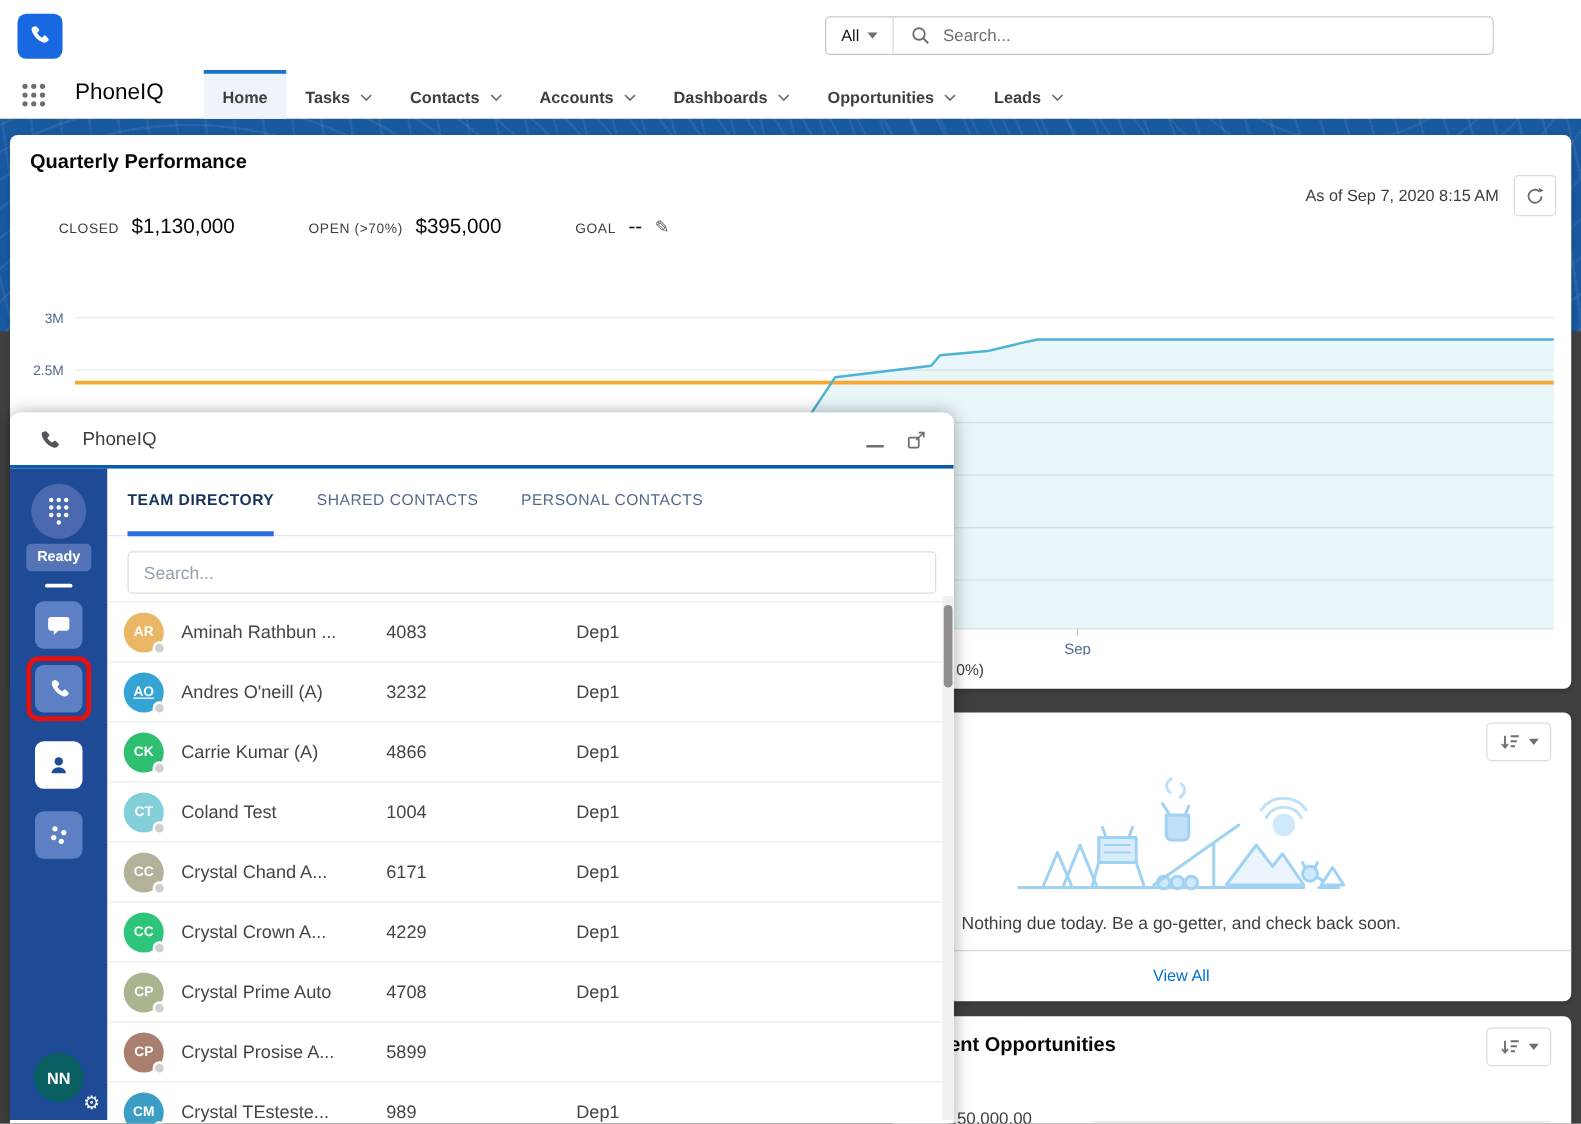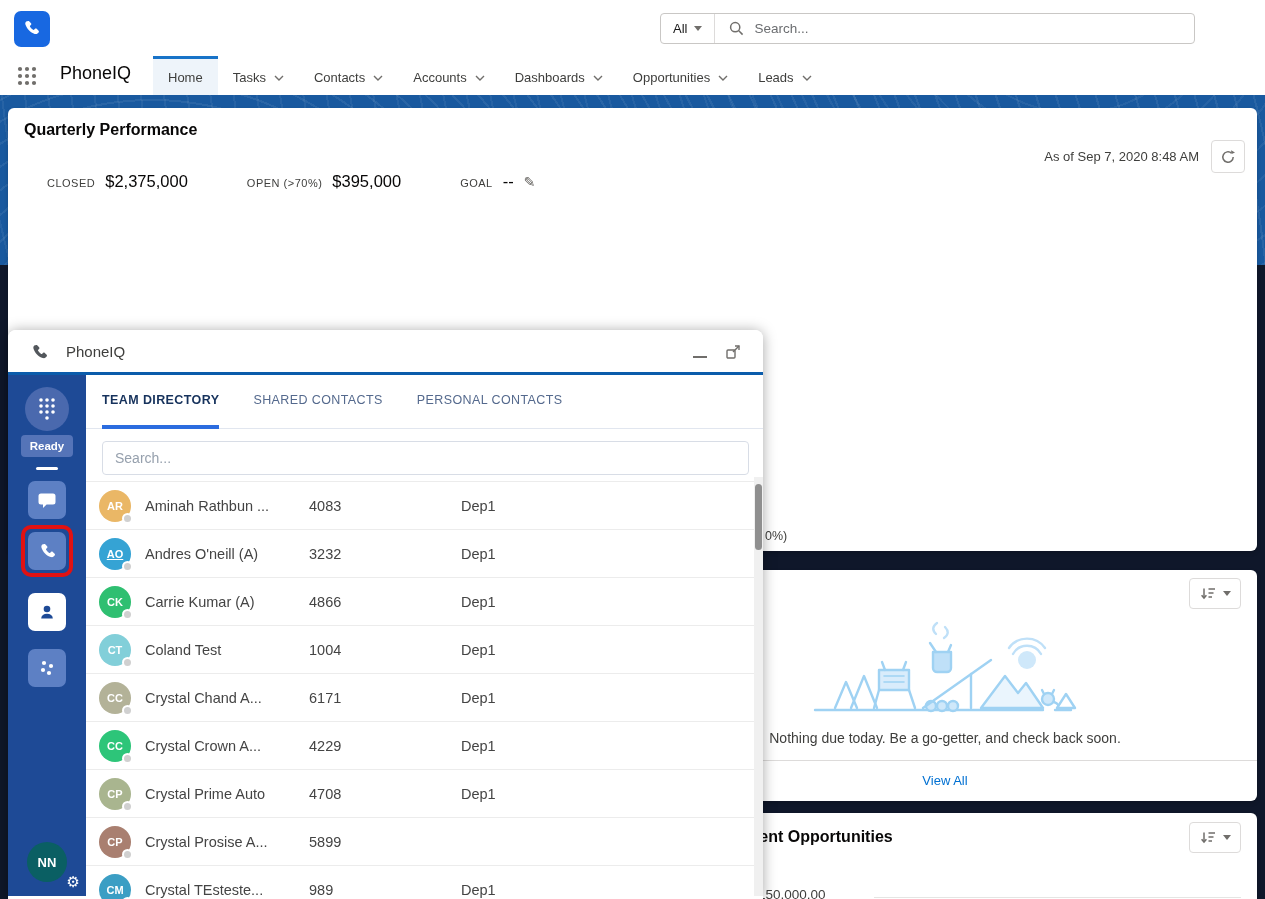--- a/index.html
+++ b/index.html
@@ -1,38 +1,38 @@
 <!DOCTYPE html>
 <html><head>
 <meta charset="utf-8">
 <style>
   * { margin:0; padding:0; box-sizing:border-box; }
   html,body { width:1265px; height:899px; }
   body { font-family:"Liberation Sans","DejaVu Sans",sans-serif; background:#fff; }
-  .app { position:relative; width:1265px; height:899px; overflow:hidden; background:#0f172a; }
+  .app { position:relative; width:1265px; height:899px; overflow:hidden; background:#404040; }
 
   
   .gheader { position:absolute; left:0; top:0; width:1265px; height:56px; background:#fff; z-index:5; }
   .logo { position:absolute; left:14px; top:11px; width:36px; height:36px; border-radius:7px;
           background:#1868e1; display:flex; align-items:center; justify-content:center; }
   .gsearch { position:absolute; left:660px; top:13px; width:535px; height:31px; border:1px solid #c9c7c5;
              border-radius:4px; display:flex; align-items:center; background:#fff; }
   .gsearch .scope { display:flex; align-items:center; gap:7px; padding:0 12px; height:100%;
                     border-right:1px solid #dddbda; font-size:13px; color:#181818; cursor:pointer; }
   .caret-down { width:0; height:0; border-left:4px solid transparent; border-right:4px solid transparent;
                 border-top:5px solid #706e6b; display:inline-block; }
   .gsearch .mag { margin:0 10px 0 14px; display:flex; }
   .gsearch input { border:none; outline:none; flex:1; font-size:13.5px; color:#3e3e3c; font-family:inherit; }
   .gsearch input::placeholder { color:#6b6d70; }
 
   
   .navbar { position:absolute; left:0; top:56px; width:1265px; height:39px; background:#fff; z-index:5; }
   .waffle { position:absolute; left:16px; top:9px; width:22px; height:22px; cursor:pointer; }
   .appname { position:absolute; left:60px; top:7px; font-size:18px; color:#080707; }
-  .navtabs { position:absolute; left:153px; top:0; height:39px; display:flex; }
+  .navtabs { position:absolute; left:163px; top:0; height:39px; display:flex;font-weight:bold; }
   .nav-tab { display:flex; align-items:center; gap:8px; padding:0 15px; font-size:13px; color:#3e3e3c;
              cursor:pointer; border-top:3px solid transparent; }
   .nav-tab.active { background:#eef4fa; border-top-color:#1873c8; }
   .nav-tab .chev { display:flex; margin-top:2px; }
 
   
   .banner { position:absolute; left:0; top:95px; width:1265px; height:170px; background:#19599f;
     background-image:
       repeating-radial-gradient(circle at 12% 170%, transparent 0 17px, rgba(255,255,255,.07) 17px 19px),
       repeating-radial-gradient(circle at 85% -70%, transparent 0 21px, rgba(255,255,255,.06) 21px 23px);
@@ -227,47 +227,65 @@
             <svg width="10" height="6" viewBox="0 0 10 6">
               <path d="M1 1l4 4 4-4" fill="none" stroke="#706e6b" stroke-width="1.4"></path>
             </svg>
           </span>
         </div>
       </div>
   </div>
 
   <div class="card perf">
     <div class="perf-title">Quarterly Performance</div>
-    <div class="asof">As of Sep 7, 2020 8:48 AM</div>
+    <div class="asof">As of Sep 7, 2020 8:15 AM</div>
     <div class="refresh-btn">
       <svg width="16" height="16" viewBox="0 0 16 16">
         <path d="M13.2 8a5.2 5.2 0 1 1-1.7-3.85" fill="none" stroke="#706e6b" stroke-width="1.5"></path>
         <path d="M11 1.2 L11.6 5 L15 3.4 Z" fill="#706e6b"></path>
       </svg>
     </div>
     <div class="metrics">
 
         <div class="metric">
           <span class="mlabel">CLOSED</span>
-          <span class="mvalue">$2,375,000</span>
+          <span class="mvalue">$1,130,000</span>
 
         </div>
 
         <div class="metric">
           <span class="mlabel">OPEN (&gt;70%)</span>
           <span class="mvalue">$395,000</span>
 
         </div>
 
         <div class="metric">
           <span class="mlabel">GOAL</span>
           <span class="mvalue">--</span>
           <span class="pencil">✎</span>
         </div>
       </div>
+    <div class="chart-wrap">
+      <svg id="perfchart" width="1249" height="290" viewBox="0 0 1249 290">
+          <line x1="52" x2="1235" y1="20" y2="20" stroke="#e8e8e6" stroke-width="1"></line>
+          <line x1="52" x2="1235" y1="62" y2="62" stroke="#e8e8e6" stroke-width="1"></line>
+          <line x1="52" x2="1235" y1="104" y2="104" stroke="#e8e8e6" stroke-width="1"></line>
+          <line x1="52" x2="1235" y1="146" y2="146" stroke="#e8e8e6" stroke-width="1"></line>
+          <line x1="52" x2="1235" y1="188" y2="188" stroke="#e8e8e6" stroke-width="1"></line>
+          <line x1="52" x2="1235" y1="230" y2="230" stroke="#e8e8e6" stroke-width="1"></line>
+          <line x1="52" x2="1235" y1="269" y2="269" stroke="#e3e3e1" stroke-width="1"></line>
+          <text x="43" y="24" text-anchor="end" fill="#54698d" font-size="11px" font-family="Liberation Sans, sans-serif">3M</text>
+          <text x="43" y="66" text-anchor="end" fill="#54698d" font-size="11px" font-family="Liberation Sans, sans-serif">2.5M</text>
+          <polygon points="625.755,129.2 631.67,110.72 660.062,67.88 736.957,58.64 744.055,50.23999999999999 781.911,46.87999999999999 813.852,39.32 822.133,37.64 1235,37.64 1235,269 625.755,269" fill="rgba(77,179,212,0.13)" stroke="none"></polygon>
+          <line x1="52" x2="1235" y1="72.08000000000001" y2="72.08000000000001" stroke="#f7a832" stroke-width="3"></line>
+          <polyline points="625.755,129.2 631.67,110.72 660.062,67.88 736.957,58.64 744.055,50.23999999999999 781.911,46.87999999999999 813.852,39.32 822.133,37.64 1235,37.64" fill="none" stroke="#4db3d4" stroke-width="2" stroke-linejoin="round"></polyline>
+          <line x1="854.0740000000001" x2="854.0740000000001" y1="269" y2="275" stroke="#c9c7c5" stroke-width="1"></line>
+          <text x="854.0740000000001" y="289" text-anchor="middle" fill="#54698d" font-size="12px" font-family="Liberation Sans, sans-serif">Sep</text>
+        </svg>
+    </div>
     <div class="legend-frag">0%)</div>
   </div>
 
   <div class="card tasks">
     <div class="sort-btn">
       <svg width="16" height="14" viewBox="0 0 16 14">
         <g stroke="#706e6b" stroke-width="1.5" fill="none">
           <path d="M4 1.5v9"></path>
             <path d="M1.6 8.2 4 11l2.4-2.8"></path>
           <path d="M8.5 2h6.5M8.5 6h5M8.5 10h3.5"></path>

